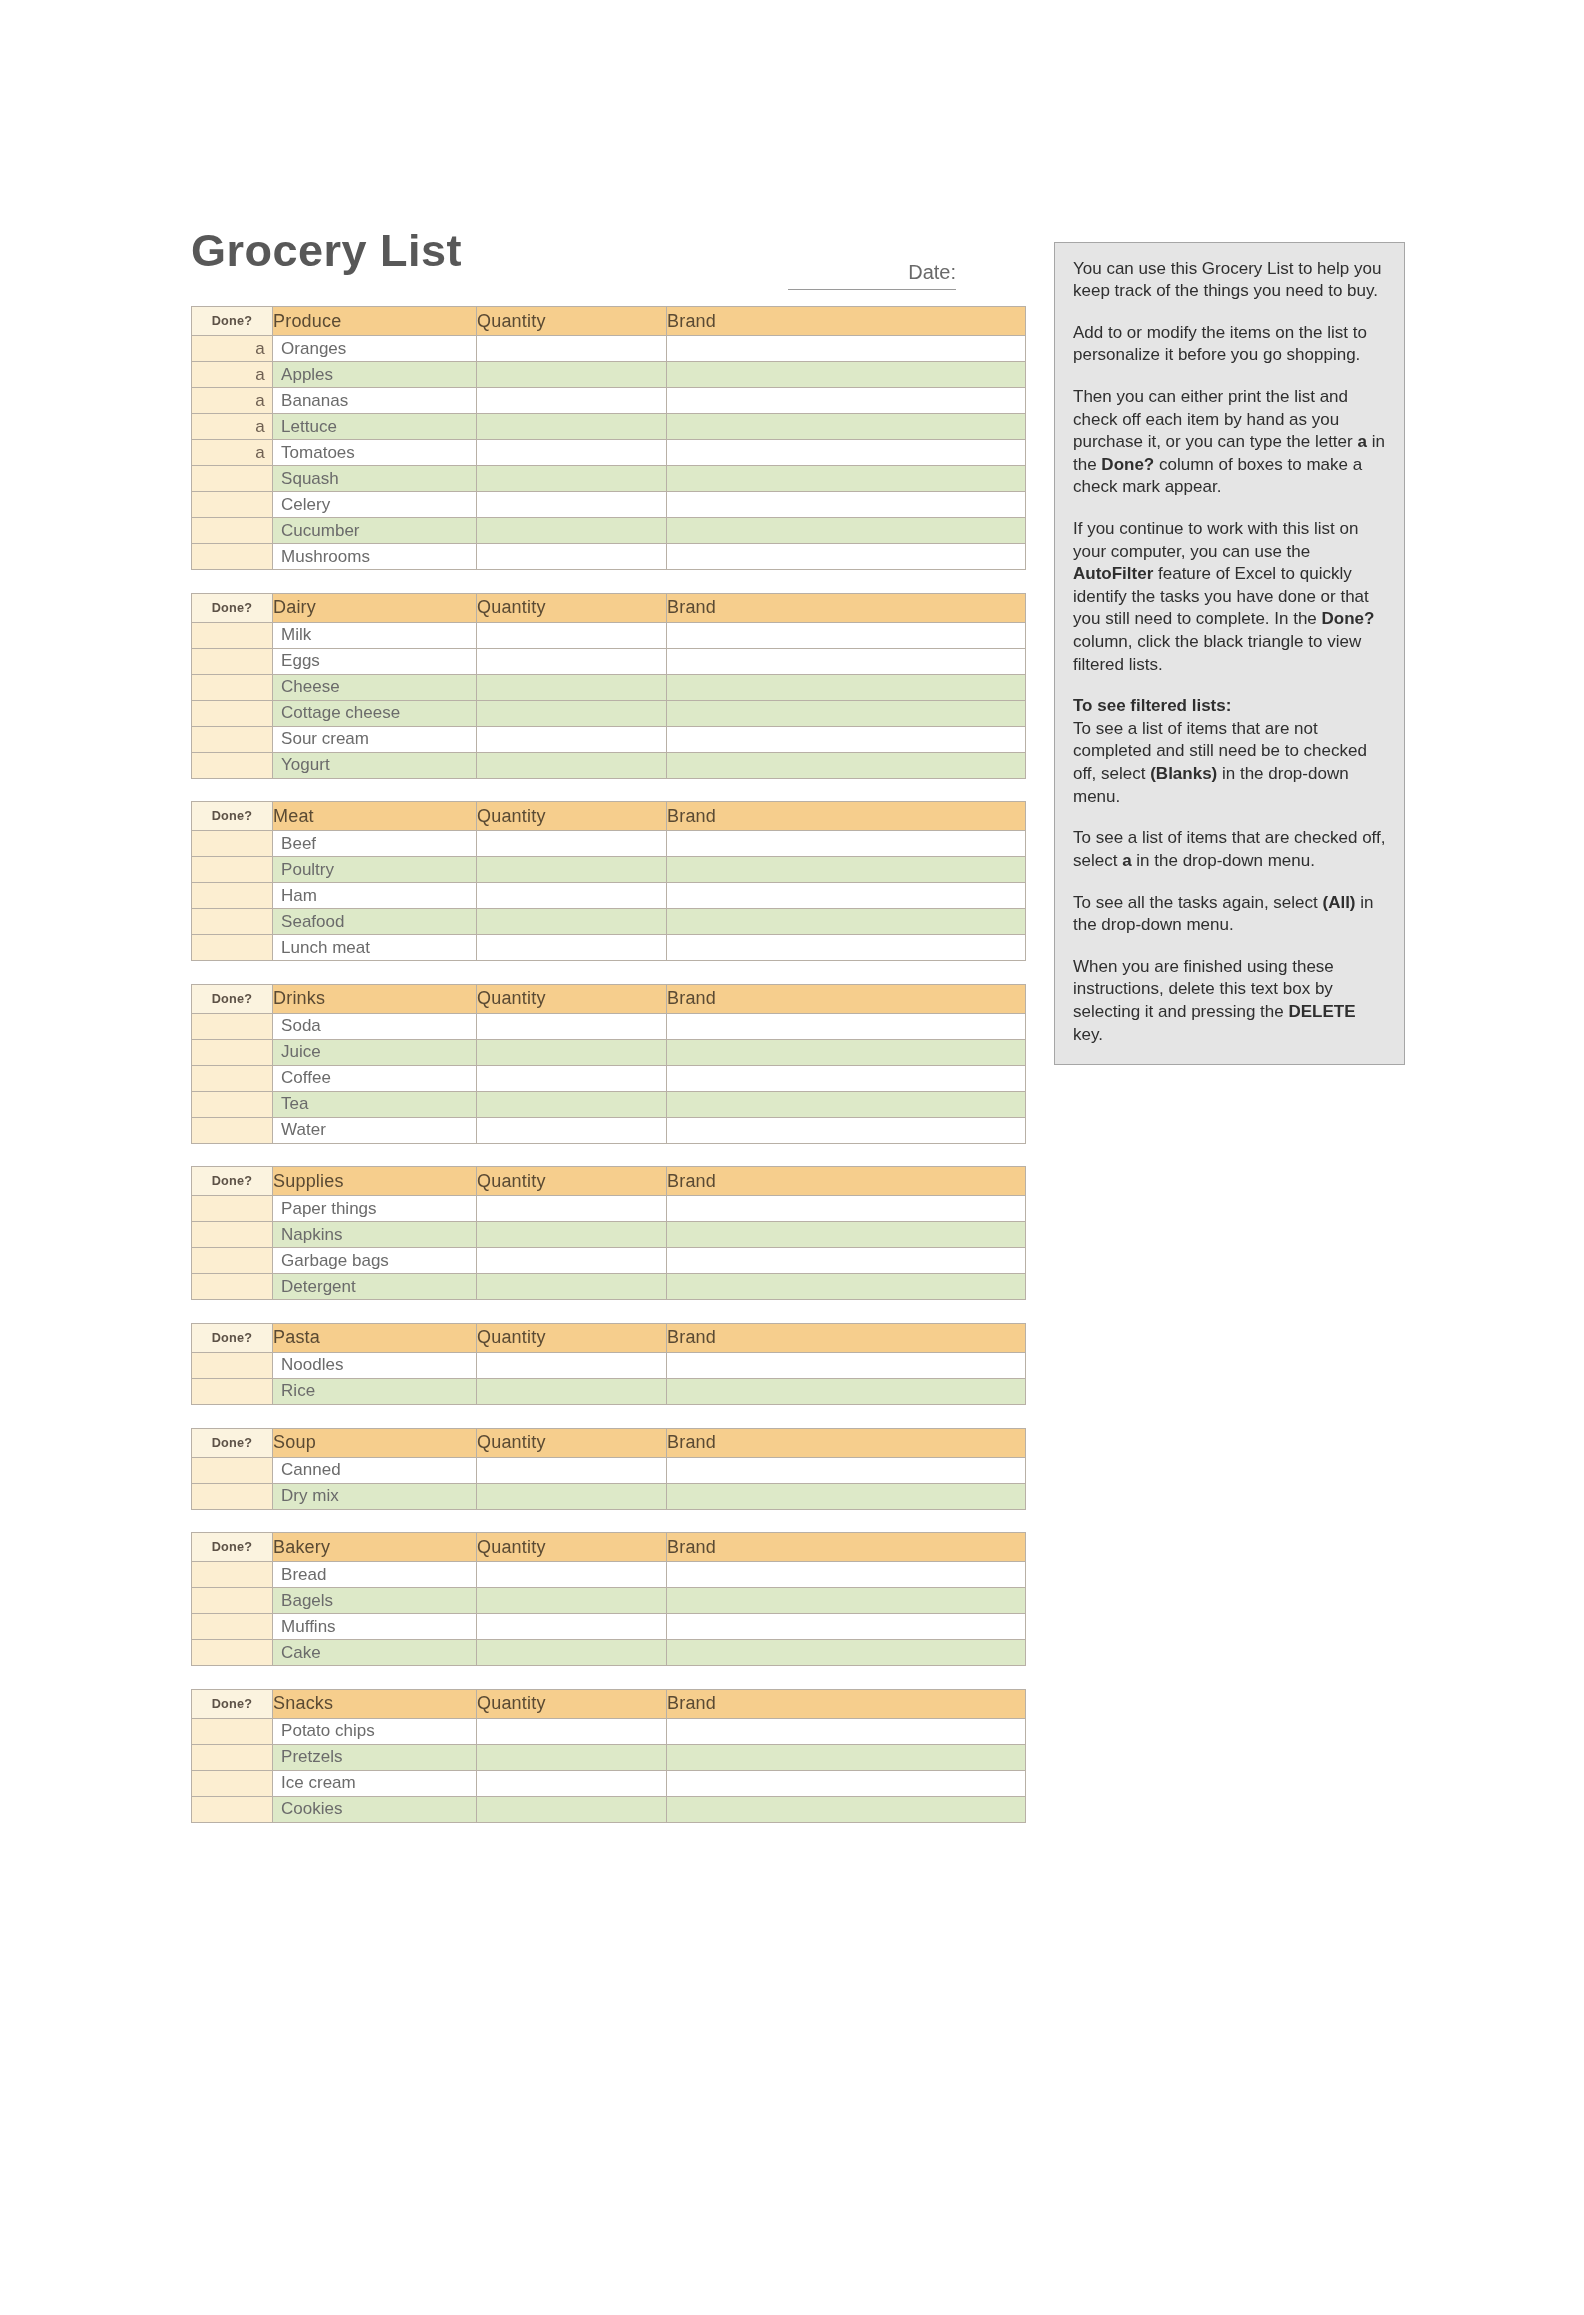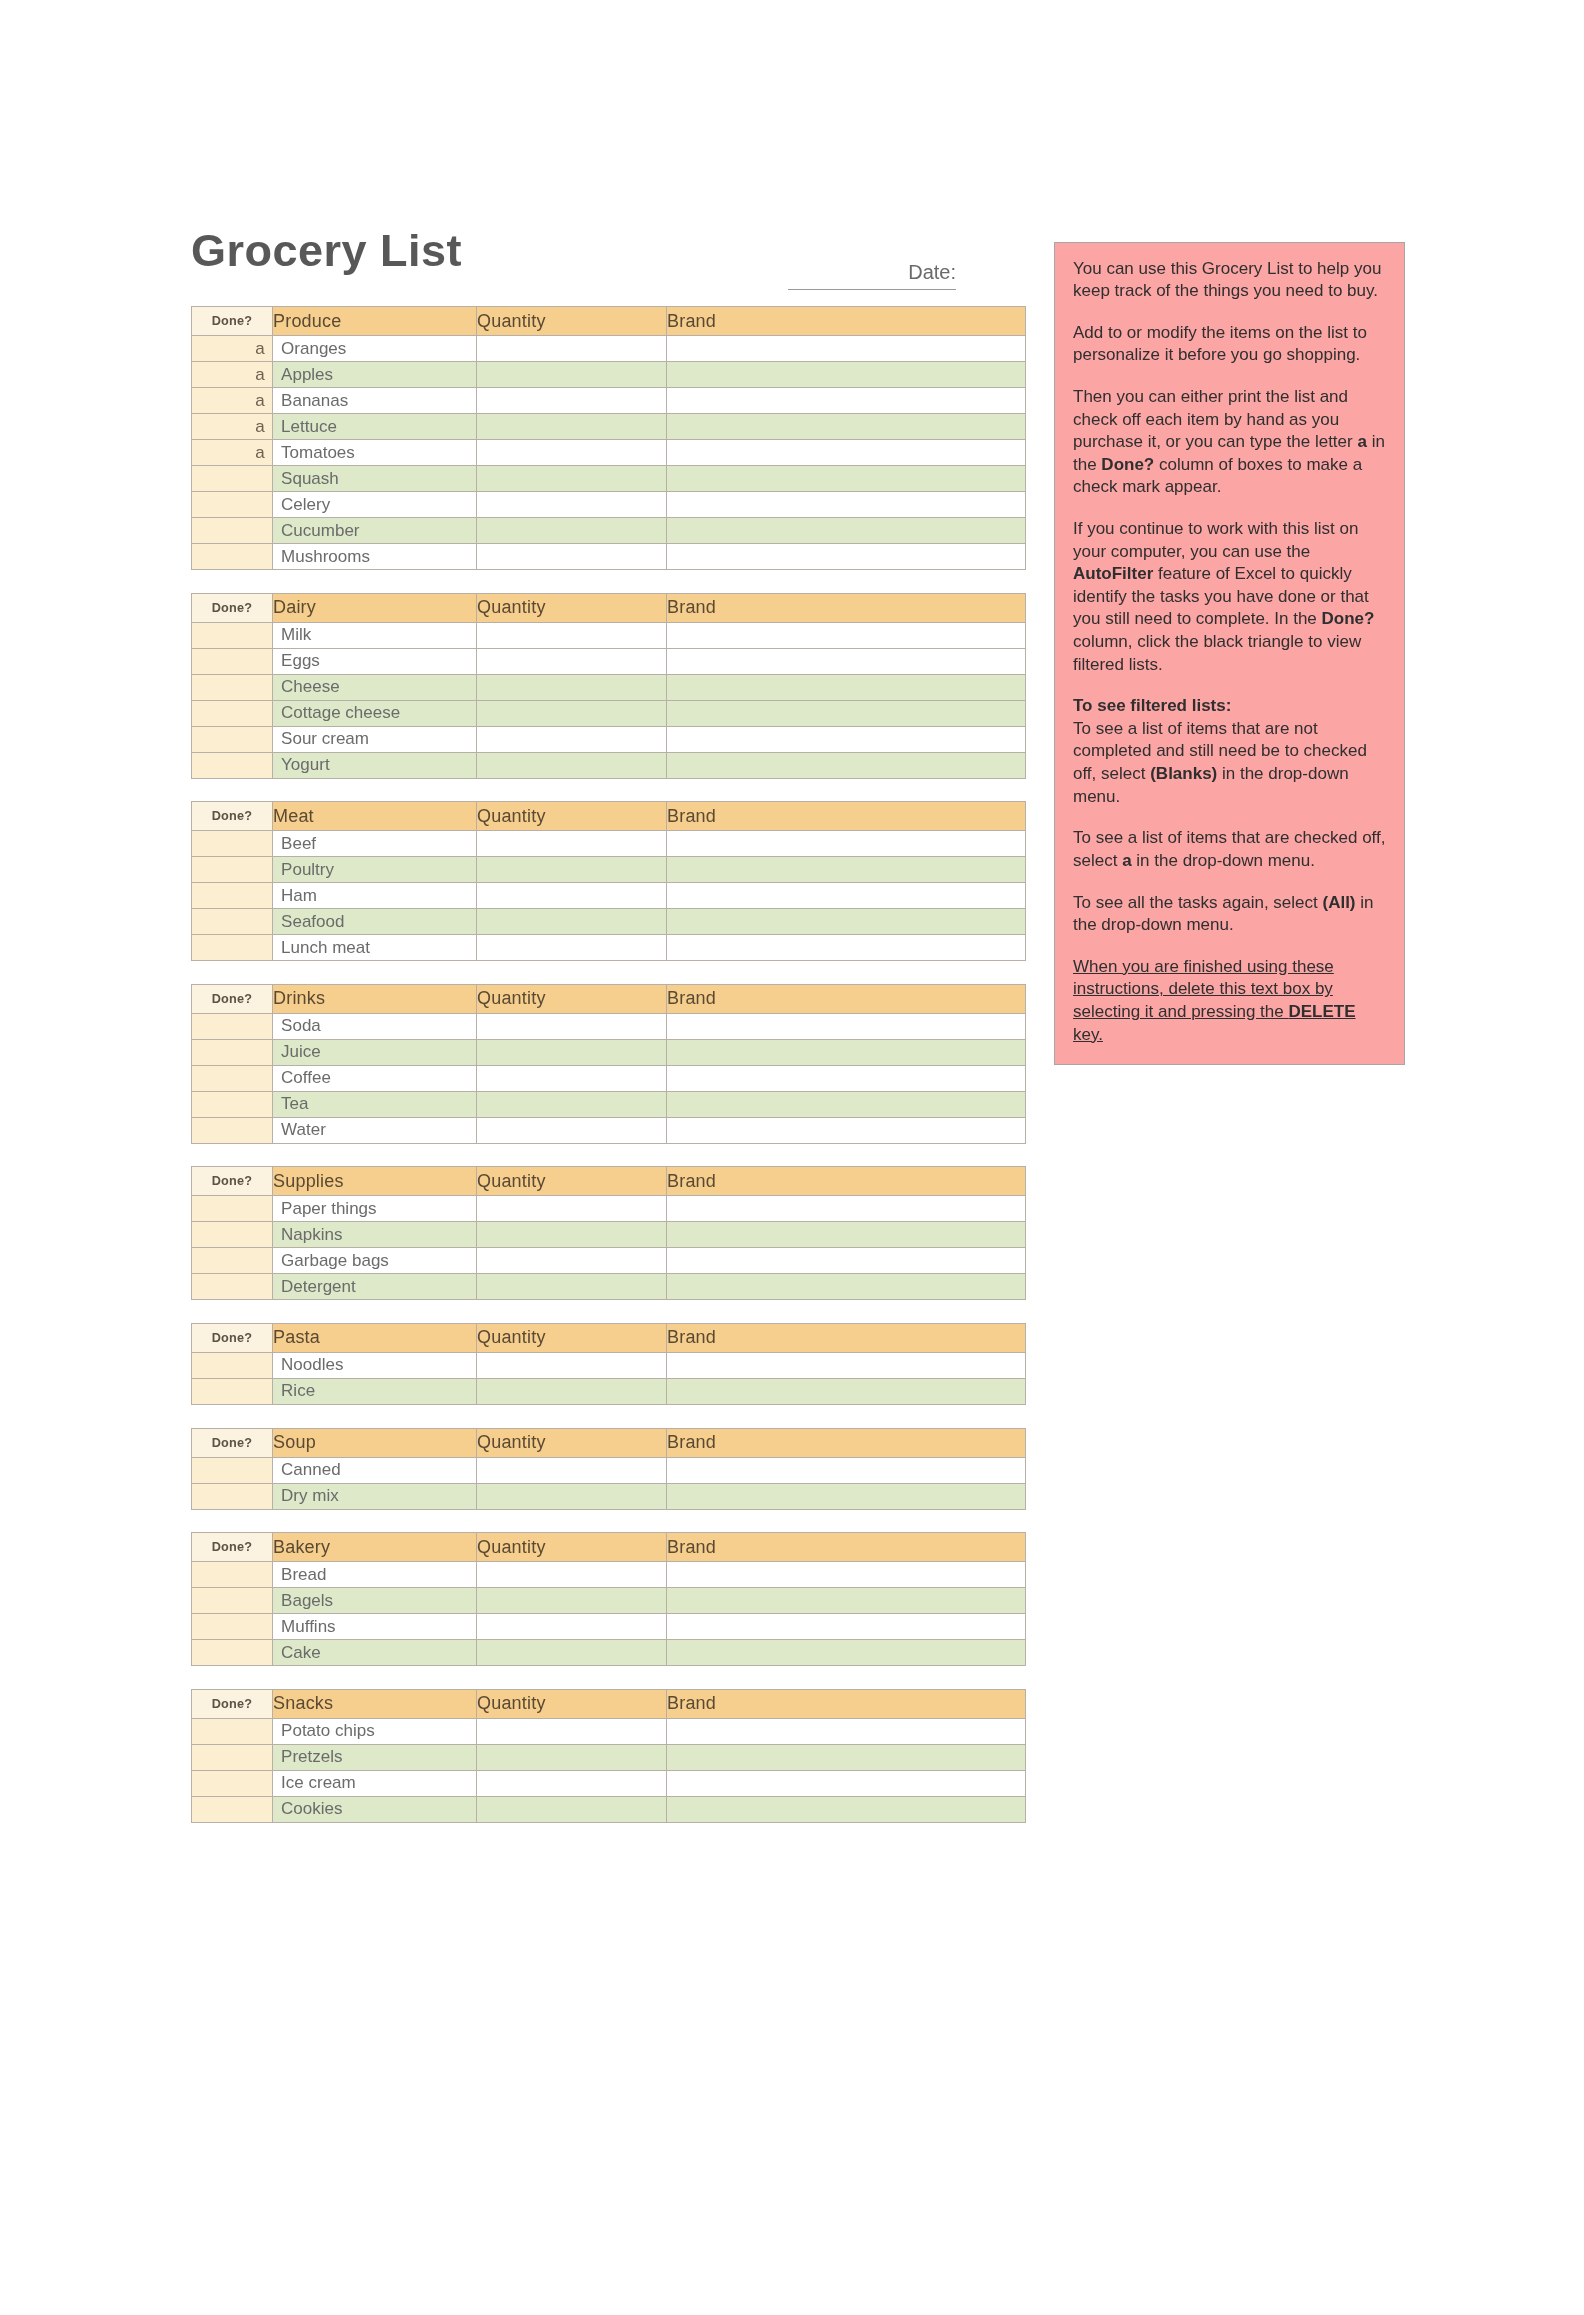--- a/index.html
+++ b/index.html
@@ -132,31 +132,31 @@
   tr.row-green td.qty-cell,
   tr.row-green td.brand-cell { background: #dde9c8; }
 
   
   .instructions {
     position: absolute;
     left: 1037px;
     top: 242px;
     width: 351px;
     box-sizing: border-box;
-    background: #fca5a5;
+    background: #e5e5e5;
     border: 0.9px solid #a6a6a6;
     padding: 14.5px 18px 18px 18px;
   }
   .instructions p {
     margin: 0 0 19px 0;
     font-size: 17px;
     line-height: 1.33;
     color: #2f2f2f;
   }
-  .instructions p:last-child { margin-bottom: 0; text-decoration: underline; }
+  .instructions p:last-child { margin-bottom: 0; }
   .instructions b { font-weight: bold; }
 </style>
 </head>
 <body>
 
 <div id="page">
 
   <div class="page-title">Grocery List</div>
 
   <div class="date-block">

